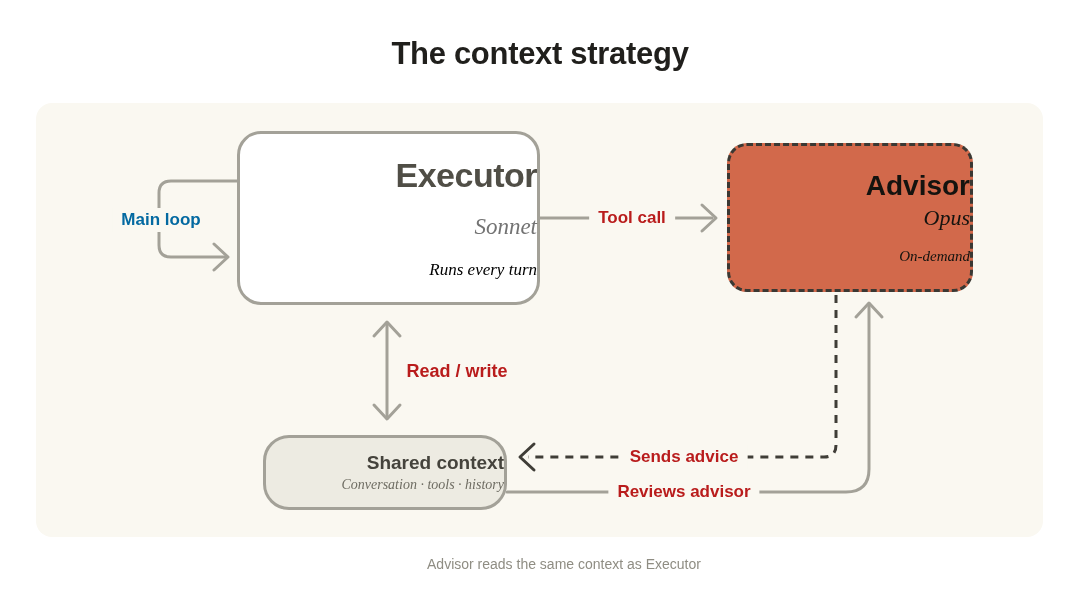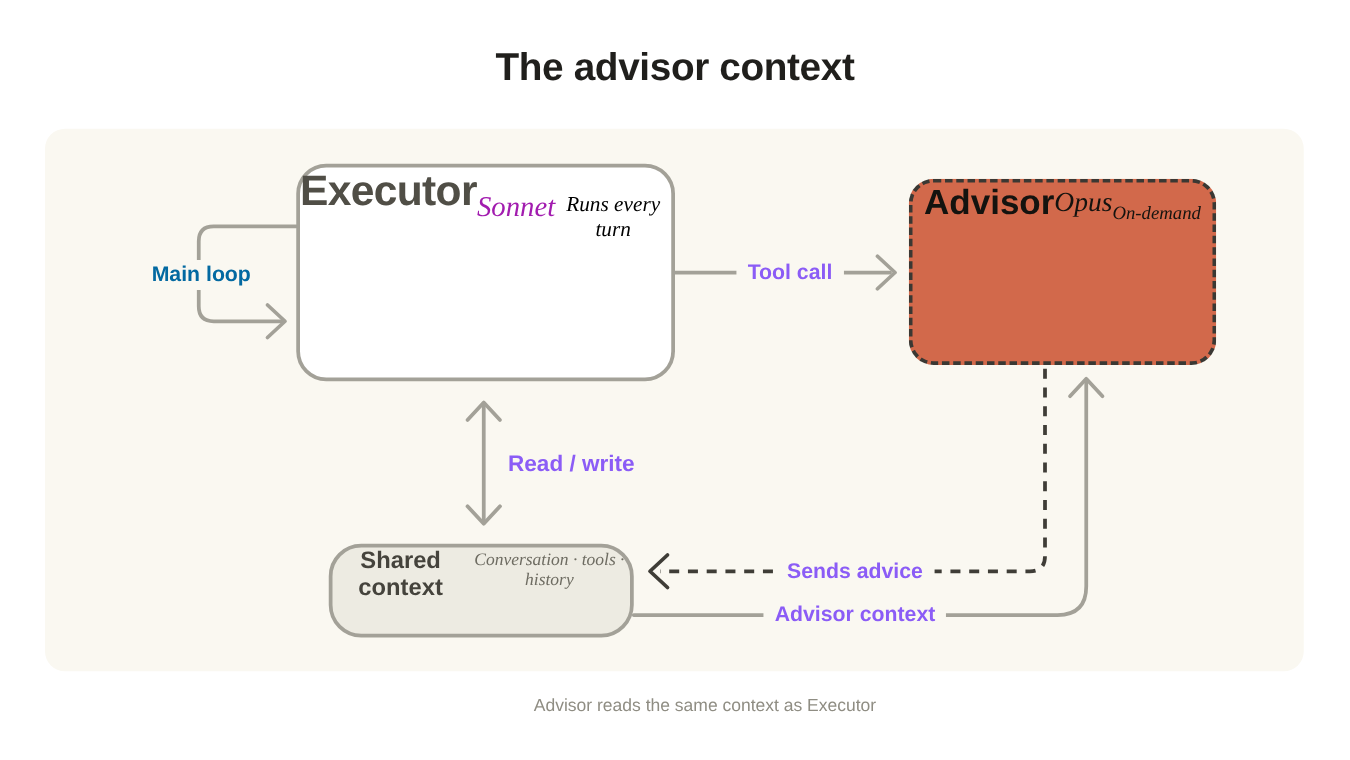--- a/index.html
+++ b/index.html
@@ -16,63 +16,63 @@
     font-size:31px;font-weight:600;color:#201f1c;
     letter-spacing:-0.3px;
   }
   .panel{
     position:absolute;left:36px;top:103px;
     width:1007px;height:434px;
     background:#faf8f1;border-radius:16px;
   }
   svg.connectors{position:absolute;left:0;top:0;width:1080px;height:608px;pointer-events:none;}
 
-  .node{position:absolute;display:flex;flex-direction:row;align-items:flex-start;justify-content:center;text-align:center;box-sizing:border-box;}
+  .node{position:absolute;display:flex;flex-direction:column;align-items:flex-end;justify-content:center;text-align:center;box-sizing:border-box;}
   .node-executor{
     left:237px;top:131px;width:303px;height:174px;
     background:#ffffff;border:3px solid #a3a198;border-radius:24px;
   }
   .node-executor .node-title{font-size:34px;font-weight:700;color:#504e46;letter-spacing:-0.5px;}
-  .node-executor .node-model{font-family:"Liberation Serif", serif;font-style:italic;font-size:23px;color:#a21caf;margin-top:19px;}
+  .node-executor .node-model{font-family:"Liberation Serif", serif;font-style:italic;font-size:23px;color:#737373;margin-top:19px;}
   .node-executor .node-note{font-family:"Liberation Serif", serif;font-style:italic;font-size:17px;color:#000000;margin-top:20px;}
 
   .node-advisor{
     left:727px;top:143px;width:246px;height:149px;
     background:#d2694b;border:3px dashed #3a3833;border-radius:20px;
   }
   .node-advisor .node-title{font-size:28px;font-weight:700;color:#14130f;}
   .node-advisor .node-model{font-family:"Liberation Serif", serif;font-style:italic;font-size:22px;color:#14130f;margin-top:3px;}
   .node-advisor .node-note{font-family:"Liberation Serif", serif;font-style:italic;font-size:15px;color:#14130f;margin-top:17px;}
 
   .node-shared{
     left:263px;top:435px;width:244px;height:75px;
     background:#edebe2;border:3px solid #a3a198;border-radius:26px;
   }
   .node-shared .node-title{font-size:19px;font-weight:700;color:#45433c;}
   .node-shared .node-subtitle{font-family:"Liberation Serif", serif;font-style:italic;font-size:14px;color:#6e6c62;margin-top:3px;}
 
   .edge-label{
     position:absolute;transform:translate(-50%,-50%);
-    font-size:17px;font-weight:600;color:#8b5cf6;
+    font-size:17px;font-weight:600;color:#b91c1c;
     background:#faf8f1;padding:2px 9px;white-space:nowrap;
   }
   .edge-label.light{color:#0369a1;}
   .edge-label.no-bg{background:transparent;}
 
   .caption{
     position:absolute;left:0;top:556px;width:1080px;
     text-align:center;font-size:14px;color:#8f8d83;padding-left:24px;
   }
 </style>
 </head>
 <body>
 
 <div class="page">
 
-  <div class="page-title">The advisor context</div>
+  <div class="page-title">The context strategy</div>
 
   <div class="panel"></div>
 
   <svg class="connectors" viewBox="0 0 1080 608">
 
     <g fill="none" stroke="#a3a198" stroke-width="3" stroke-linecap="round" stroke-linejoin="round">
       <path d="M 237 181 H 171 Q 159 181 159 193 V 245 Q 159 257 171 257 H 225"></path>
       <path d="M 214 244 L 228 257 L 214 270"></path>
     </g>
 
@@ -112,17 +112,17 @@
 
   <div class="node node-shared">
     <div class="node-title">Shared context</div>
     <div class="node-subtitle">Conversation · tools · history</div>
   </div>
 
   <div class="edge-label light" style="left:161px;top:220px;">Main loop</div>
   <div class="edge-label" style="left:632px;top:218px;">Tool call</div>
   <div class="edge-label" style="left:684px;top:457px;">Sends advice</div>
   <div class="edge-label no-bg" style="left:457px;top:371px;font-size:18px;">Read / write</div>
-  <div class="edge-label" style="left:684px;top:492px;">Advisor context</div>
+  <div class="edge-label" style="left:684px;top:492px;">Reviews advisor</div>
 
   <div class="caption">Advisor reads the same context as Executor</div>
 
 </div>
 
 </body></html>

